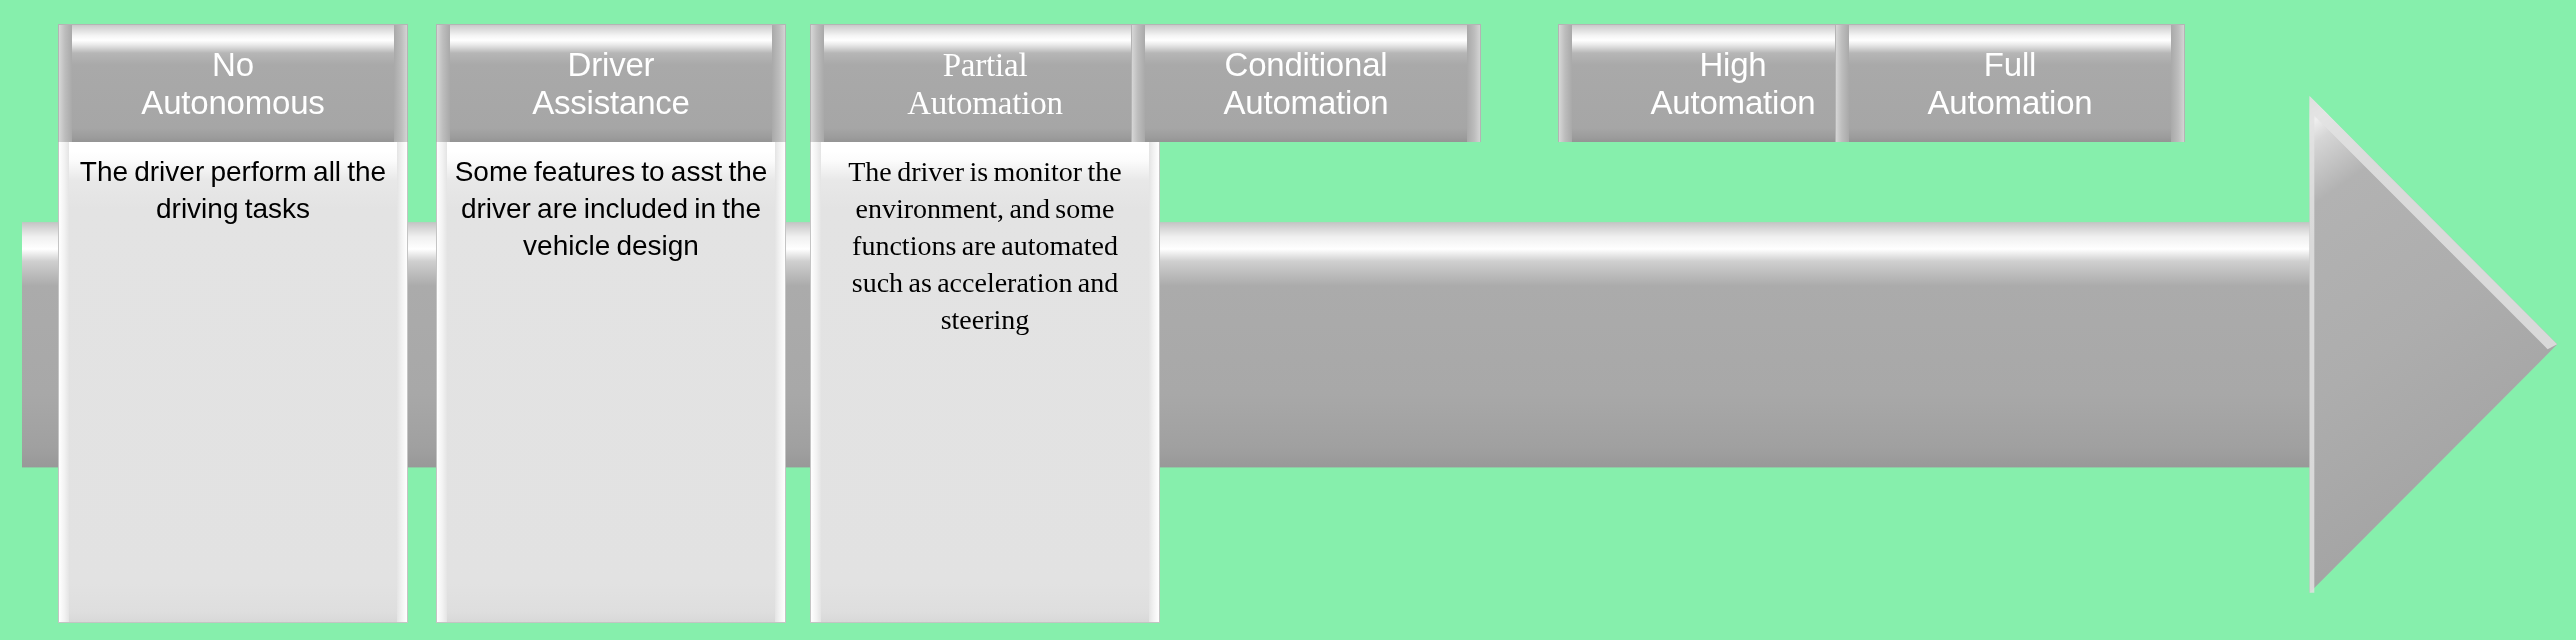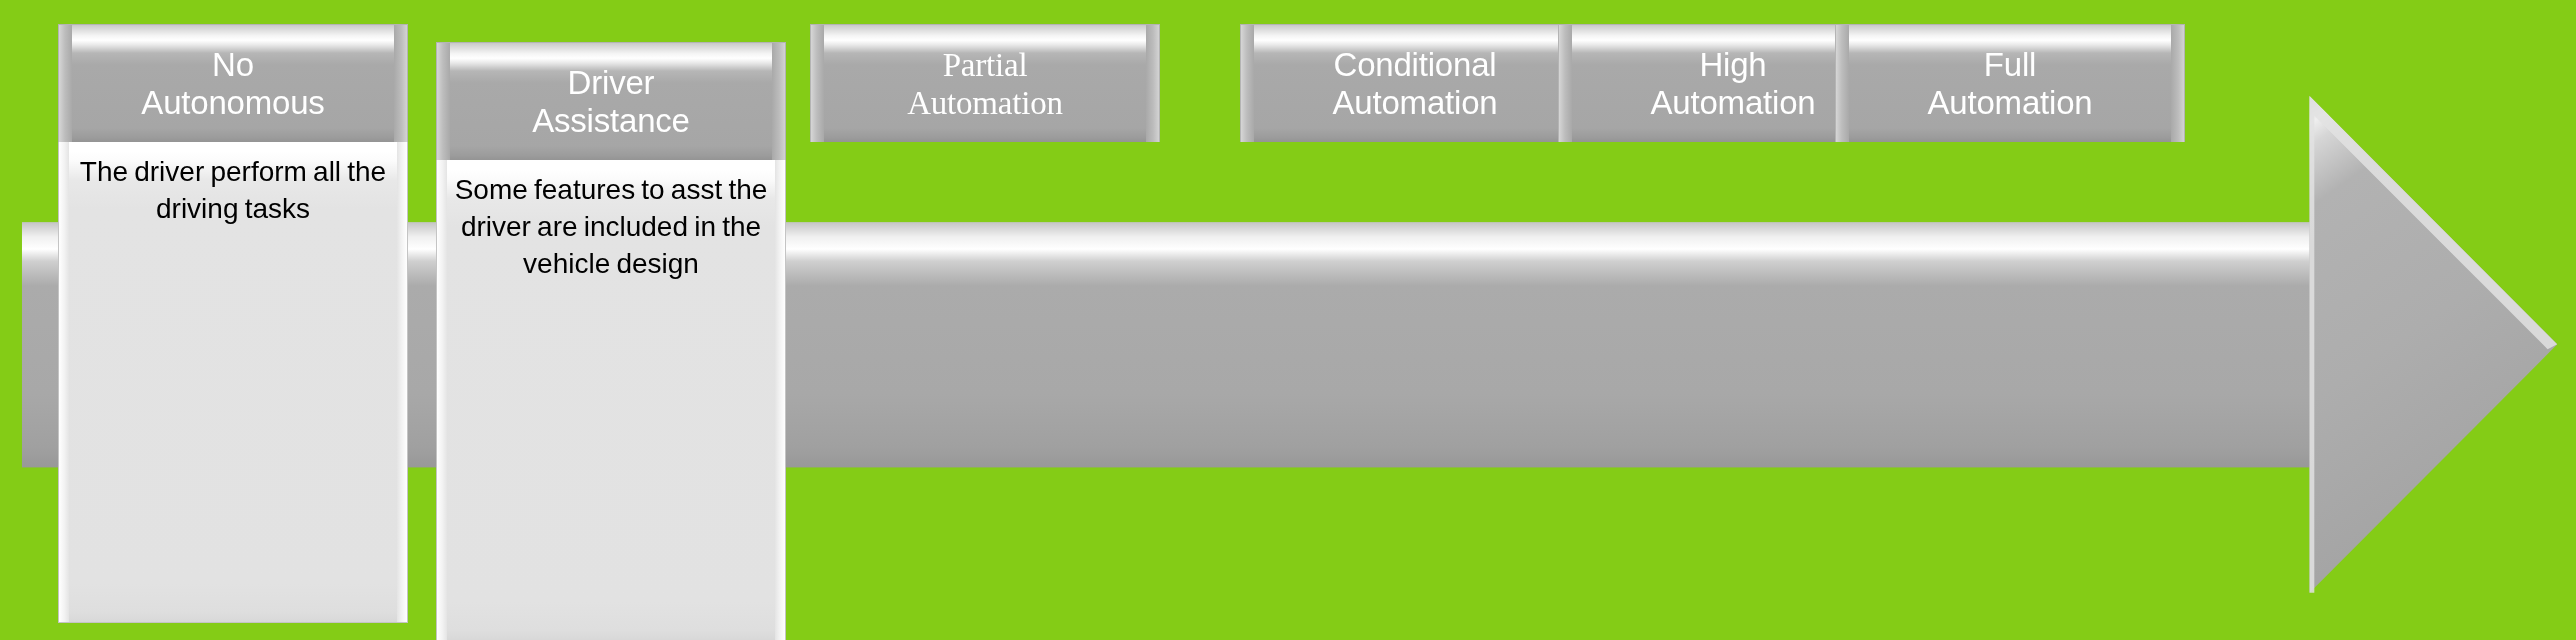--- a/index.html
+++ b/index.html
@@ -8,21 +8,21 @@
     background: #ffffff;
   }
   body {
     font-family: "Liberation Sans", sans-serif;
   }
 
   #stage {
     position: relative;
     width: 2576px;
     height: 640px;
-    background: #84cc16;
+    background: #86efac;
     overflow: hidden;
   }
 
   
   #arrow-layer {
     position: absolute;
     left: 0;
     top: 0;
     width: 2576px;
     height: 640px;
@@ -176,38 +176,41 @@
   <div class="card" style="left:58px;">
     <div class="card-header">
       <div class="card-title">No
 Autonomous</div>
     </div>
     <div class="card-body">
       <div class="card-text">The driver perform all the driving tasks</div>
     </div>
   </div>
 
-  <div class="card" style="left:436px;margin-top:18px;">
+  <div class="card" style="left:436px;">
     <div class="card-header">
       <div class="card-title">Driver
 Assistance</div>
     </div>
     <div class="card-body">
       <div class="card-text">Some features to asst the driver are included in the vehicle design</div>
     </div>
   </div>
 
   <div class="card" style="left:810px;font-family:Liberation Serif, serif;">
     <div class="card-header">
       <div class="card-title">Partial
 Automation</div>
     </div>
-  </div>
-
-  <div class="card" style="left:1240px;">
+    <div class="card-body">
+      <div class="card-text">The driver is monitor the environment, and some functions are automated such as acceleration and steering</div>
+    </div>
+  </div>
+
+  <div class="card" style="left:1131px;">
     <div class="card-header">
       <div class="card-title">Conditional
 Automation</div>
     </div>
   </div>
 
   <div class="card" style="left:1558px;">
     <div class="card-header">
       <div class="card-title">High
 Automation</div>

